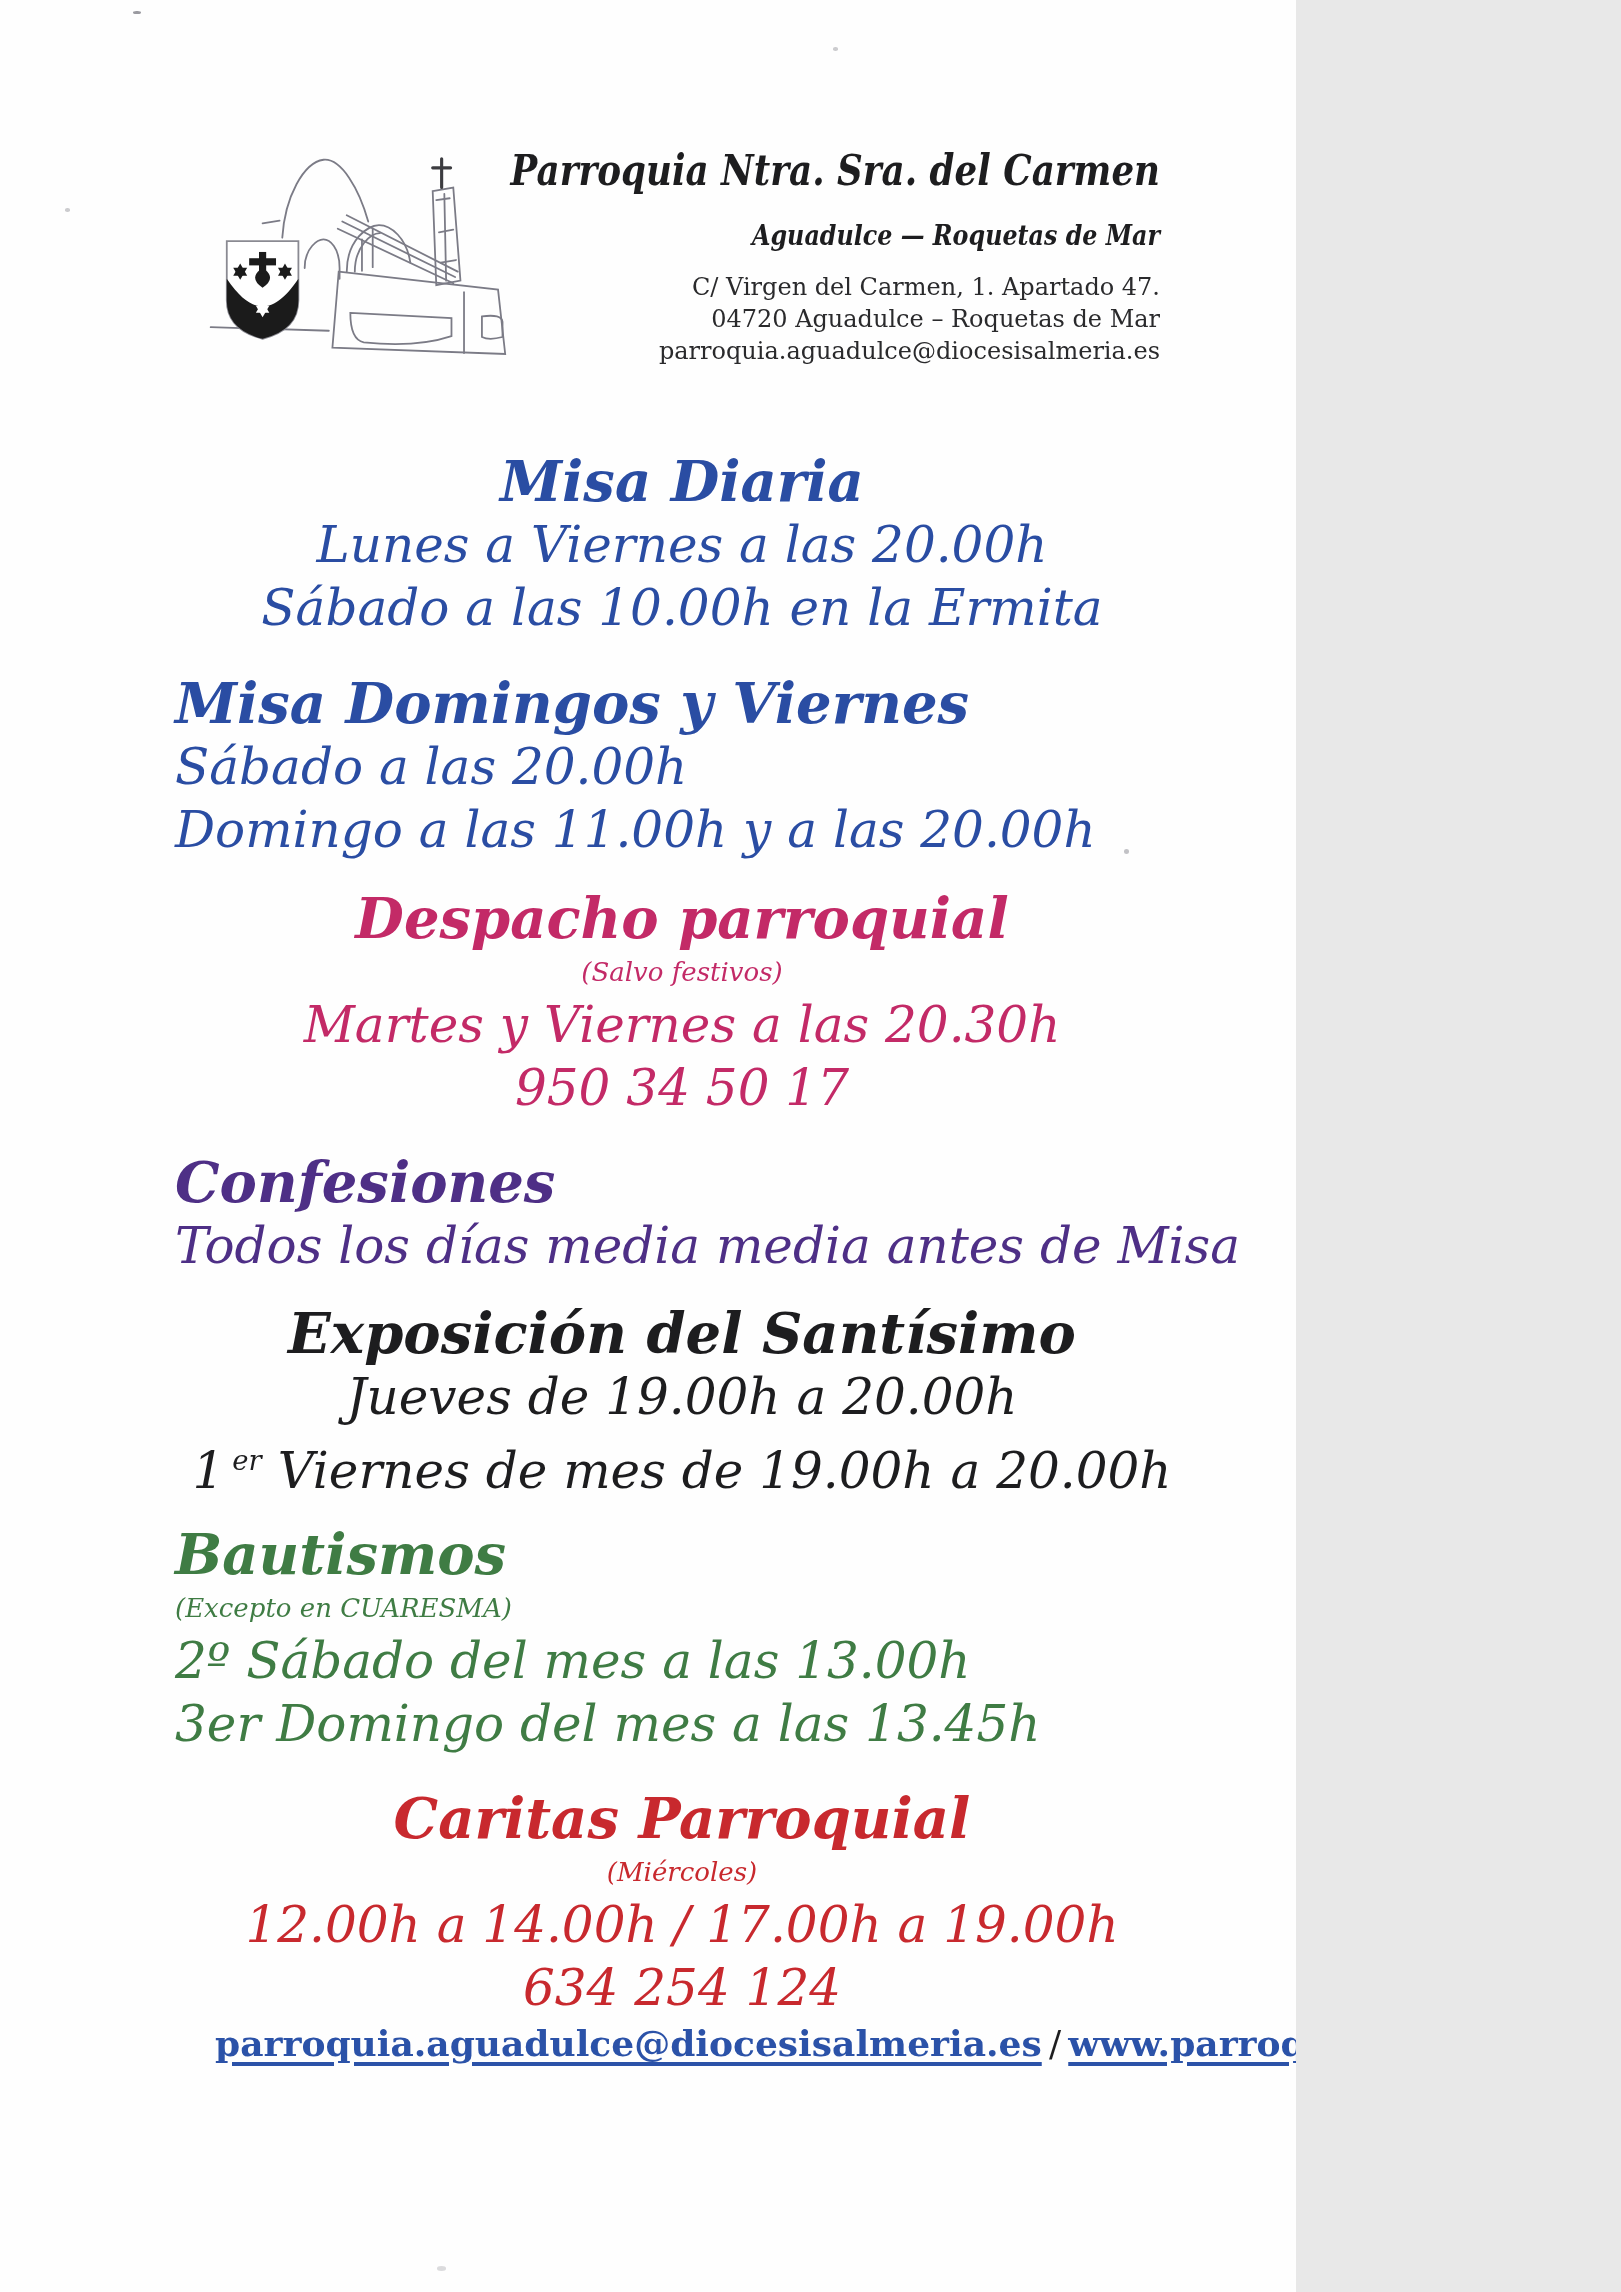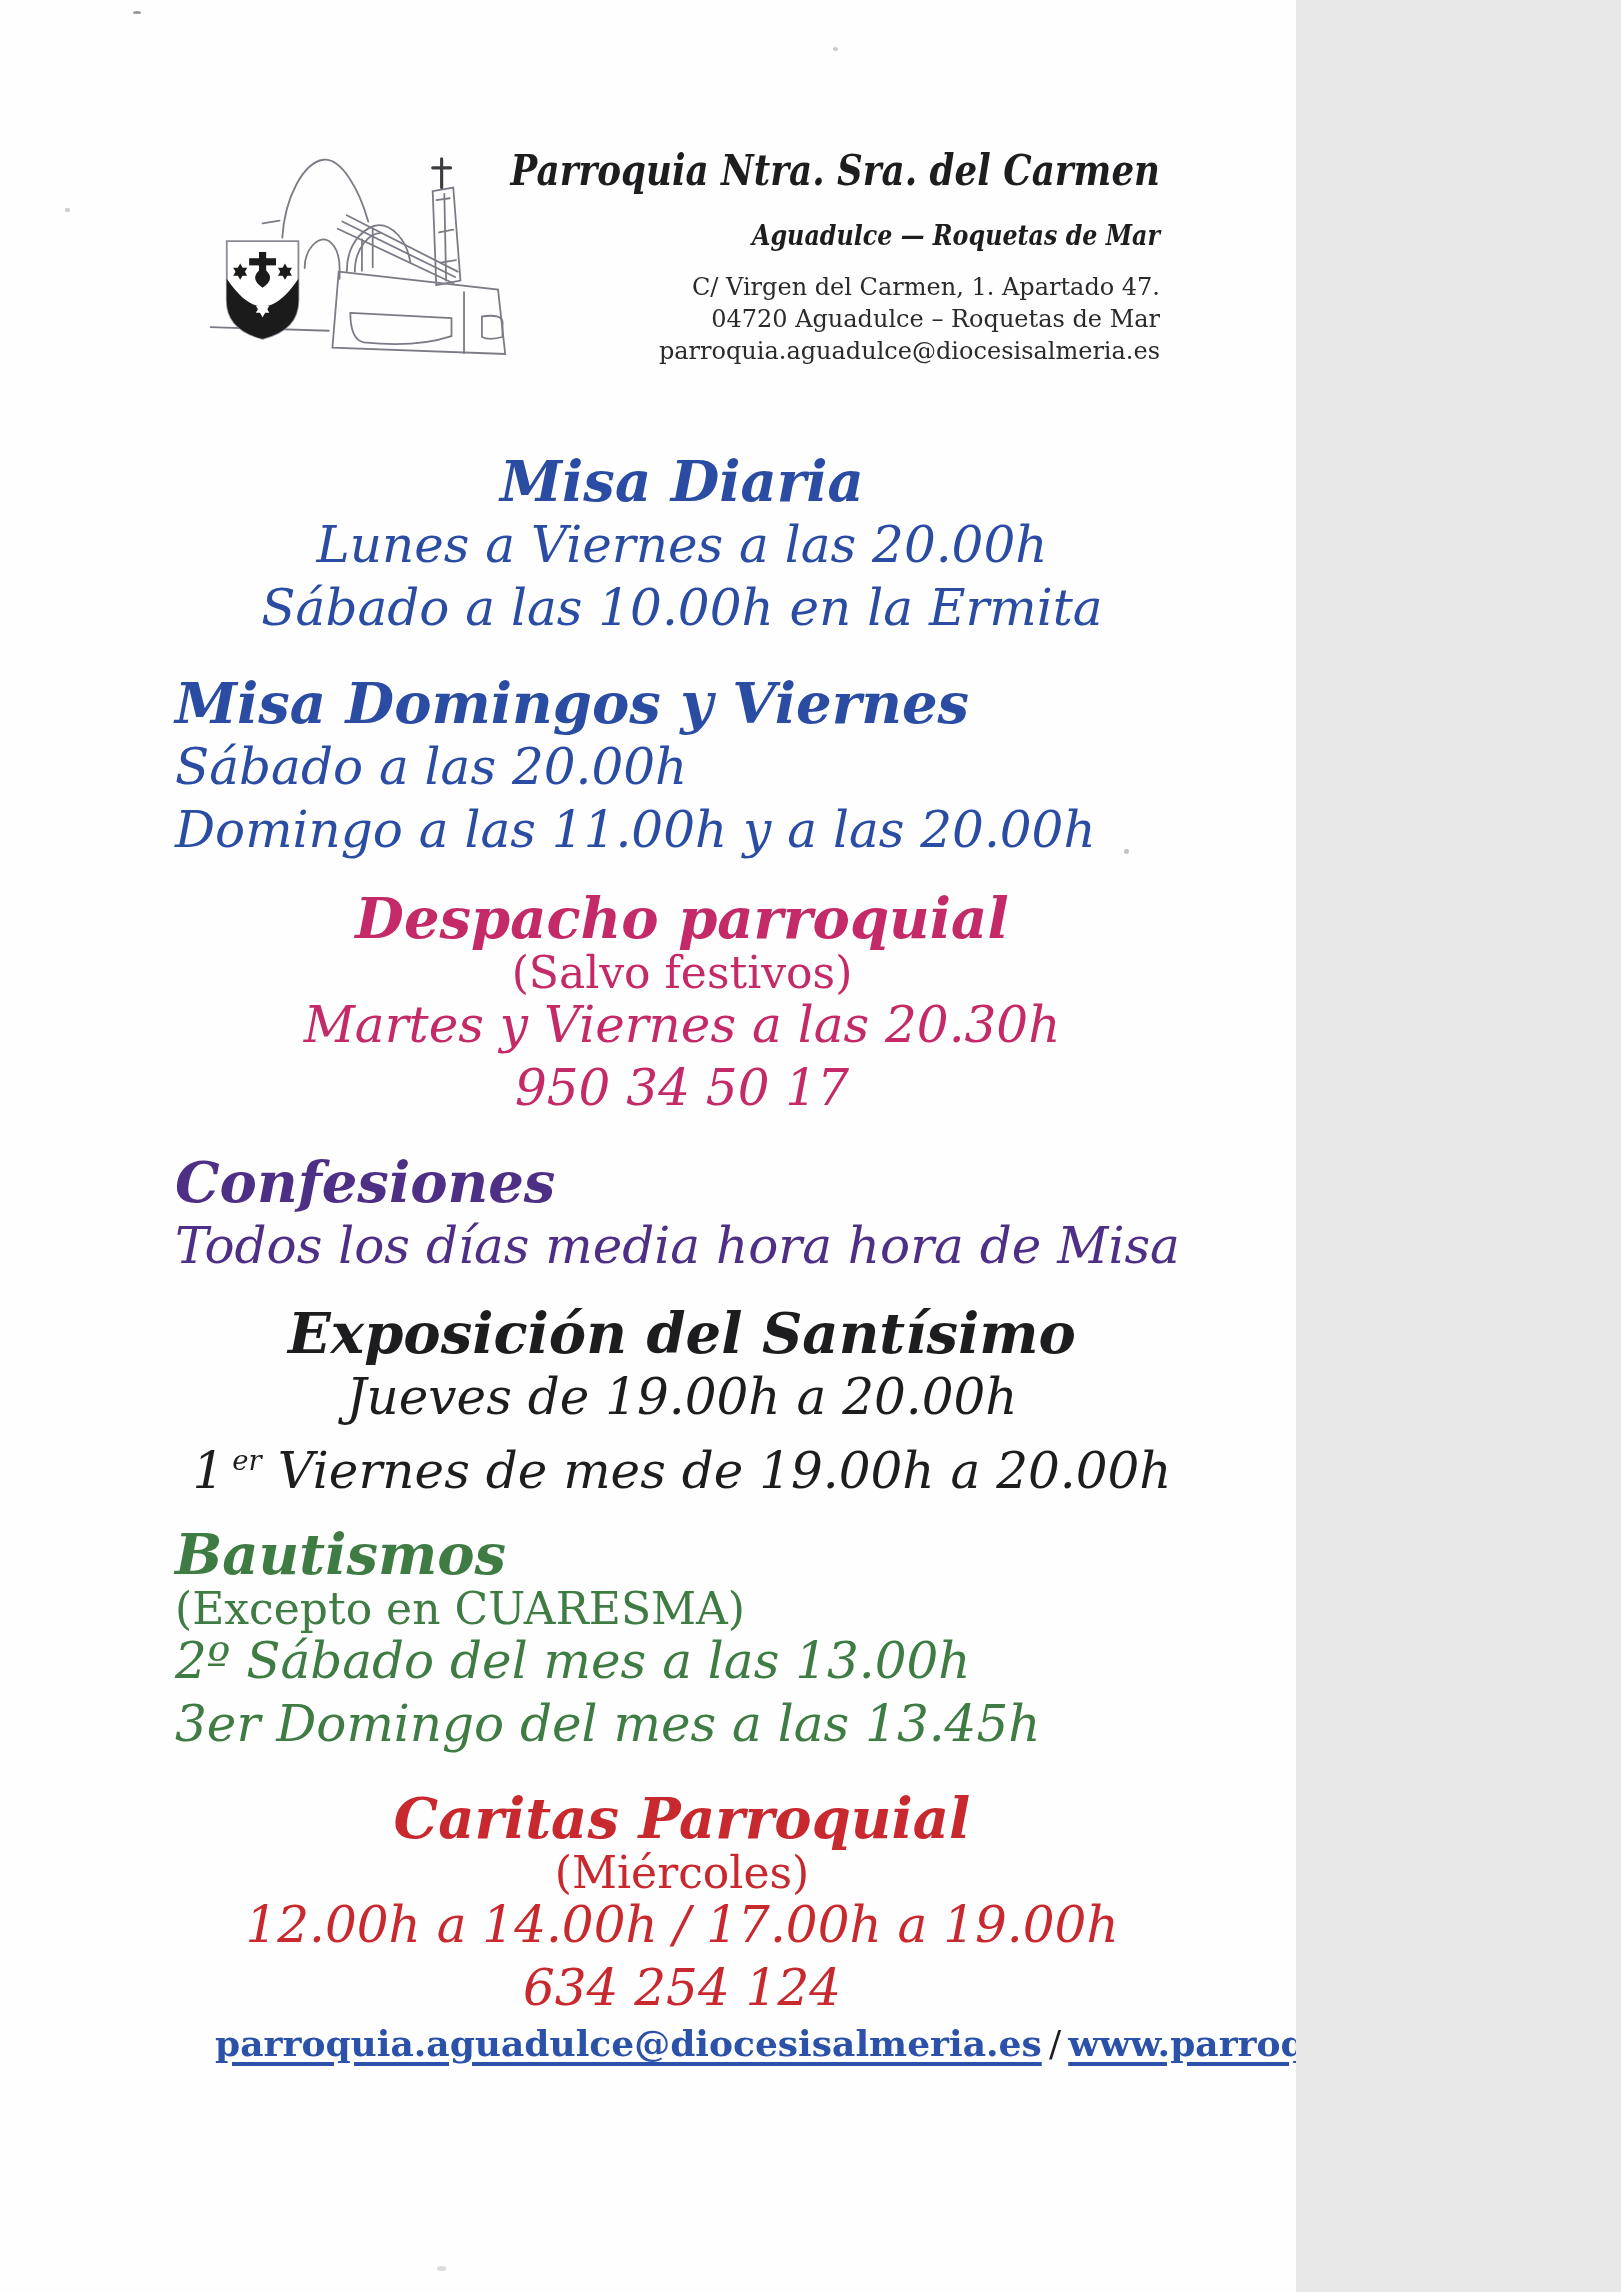--- a/index.html
+++ b/index.html
@@ -19,21 +19,21 @@
   .org-name  { font-size:42px; }
   .location  { font-size:28px; margin-top:30px; }
   .org-name .cond, .location .cond { display:inline-block; transform:scaleX(.85); transform-origin:100% 50%; }
   .addr { font-size:24px; line-height:32px; margin-top:21px; color:#2a2a2c; }
   
   .sec { position:absolute; left:175px; right:107px; line-height:1; }
   .sec.right { text-align:center; }
   .sec.left  { text-align:left; }
   .sec .title { font-size:56px; font-weight:700; font-style:italic; line-height:66px; white-space:nowrap; }
   .sec .line  { font-size:50px; font-style:italic; line-height:63px; white-space:nowrap; }
-  .sec .note  { font-size:44px; line-height:43px; }
+  .sec .note  { font-size:26px; font-style:italic; line-height:43px; }
   .sec sup { font-size:55%; vertical-align:super;margin-left:8px; }
   
   .footer { position:absolute; left:215px; top:2022px; font-size:36px; font-weight:700; white-space:nowrap; }
   .footer a { text-decoration:underline; text-decoration-thickness:3.6px; text-underline-offset:6.3px; cursor:pointer; }
   .footer .sep { color:#1d1d1f; font-weight:400; padding:0 7.2px; }
   
   .scan-edge   { position:absolute; left:1604px; top:3.6px; width:2.7px; height:2289px; background:#b9bcc1; }
   .scan-corner { position:absolute; left:1517px; top:0; width:91px; height:5.4px; background:#3a3a3e; }
   .speck { position:absolute; background:#9a9aa0; border-radius:50%; }
 </style>
@@ -107,21 +107,21 @@
 
   <section class="sec right" style="top: 885px; color: rgb(195, 42, 103);">
     <div class="title">Despacho parroquial</div>
     <div class="note">(Salvo festivos)</div>
     <div class="line">Martes y Viernes a las 20.30h</div>
     <div class="line">950 34 50 17</div>
   </section>
 
   <section class="sec left" style="top: 1149px; color: rgb(78, 47, 134);">
     <div class="title">Confesiones</div>
-    <div class="line">Todos los días media hora hora de Misa</div>
+    <div class="line">Todos los días media media antes de Misa</div>
   </section>
 
   <section class="sec right" style="top: 1300px; color: rgb(29, 29, 31);">
     <div class="title">Exposición del Santísimo</div>
     <div class="line">Jueves de 19.00h a 20.00h</div>
     <div class="line">
       <span>1</span><sup>er</sup><span> Viernes de mes de 19.00h a 20.00h</span>
     </div>
   </section>
 

